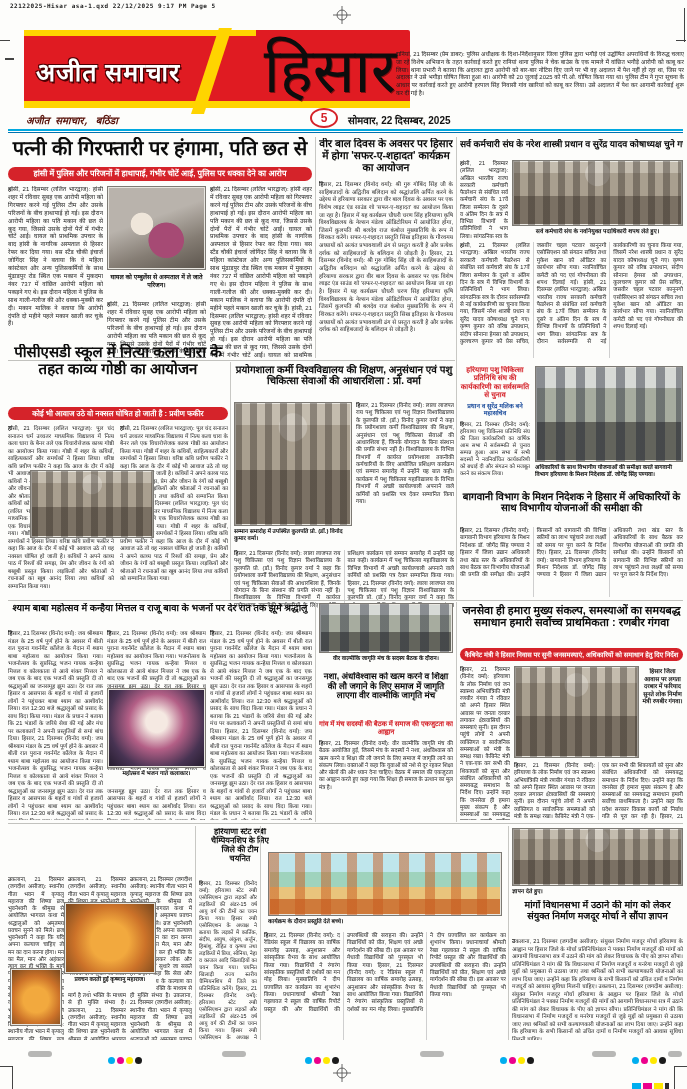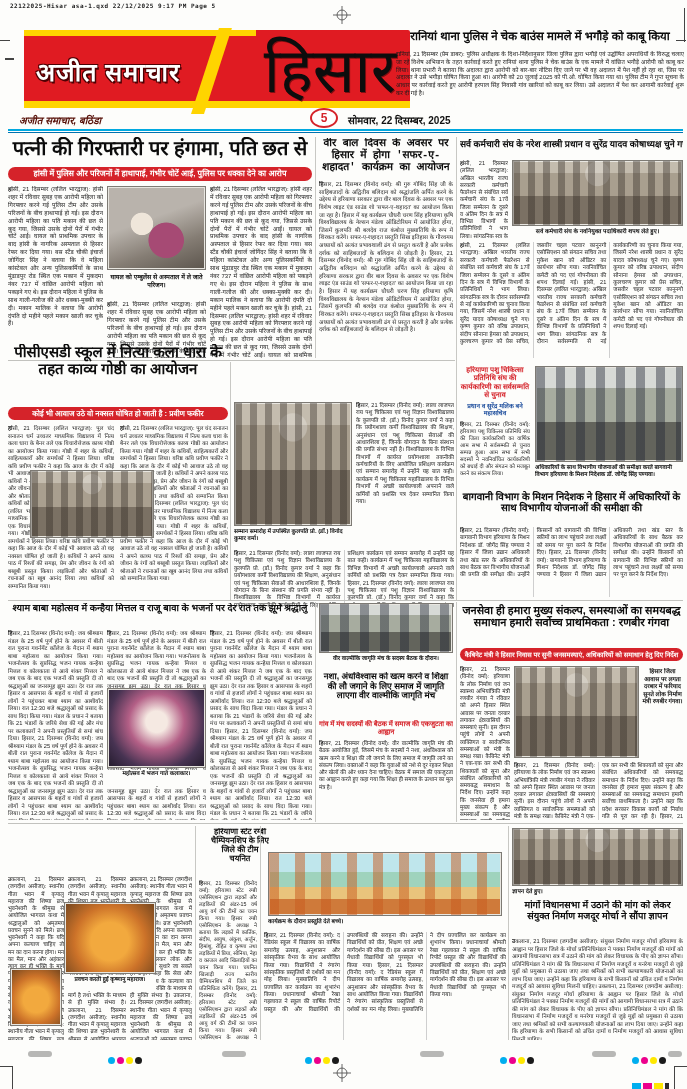--- a/index.html
+++ b/index.html
@@ -72,59 +72,59 @@
   <div class="abs cropline" style="left:684px;top:8px;width:1px;height:34px;"></div>
   <div class="abs cropline" style="left:676px;top:40px;width:10px;height:1px;"></div>
 
   <div class="abs mast" style="left:24px;top:30px;width:386px;height:78px;">
     <div class="ytop"></div>
     <div class="ydiag"></div>
     <div class="ybot"></div>
     <div class="abs brand" style="left:12px;top:24px;width:180px;">अजीत समाचार</div>
     <div class="abs edition" style="right:14px;top:10px;">हिसार</div>
   </div>
-  <div class="abs publine" style="left:19px;top:113px;">अजीत समाचार, बठिंडा</div>
+  <div class="abs publine" style="left:26px;top:113px;font-family:Liberation Mono, monospace;">अजीत समाचार, बठिंडा</div>
   <div class="abs pagepill" style="left:310px;top:108px;width:28px;height:20px;">5</div>
   <div class="abs dateline-top" style="left:348px;top:113px;">सोमवार, 22 दिसम्बर, 2025</div>
   <div class="abs bluerule" style="left:8px;top:129px;width:675px;height:4px;"></div>
 
-  <div class="abs hl" style="left:396px;top:30px;width:288px;height:19px;font-size:11.5px;">रानियां थाना पुलिस ने चेक बाउंस मामले में भगौड़े को काबू किया</div>
   <div class="abs bt" style="left:396px;top:51px;width:288px;height:75px;font-size:5.9px;">रानियां, 21 दिसम्बर (प्रेम डाबर): पुलिस अधीक्षक के दिशा-निर्देशानुसार जिला पुलिस द्वारा भगौड़े एवं उद्घोषित अपराधियों के विरुद्ध चलाए जा रहे विशेष अभियान के तहत कार्रवाई करते हुए रानियां थाना पुलिस ने चेक बाउंस के एक मामले में वांछित भगौड़े आरोपी को काबू कर लिया। थाना प्रभारी ने बताया कि अदालत द्वारा आरोपी को बार-बार नोटिस दिए जाने पर भी वह अदालत में पेश नहीं हो रहा था, जिस पर अदालत ने उसे भगौड़ा घोषित किया हुआ था। आरोपी को 20 जुलाई 2025 को पी.ओ. घोषित किया गया था। पुलिस टीम ने गुप्त सूचना के आधार पर कार्रवाई करते हुए आरोपी हरपाल सिंह निवासी गांव खारियां को काबू कर लिया। उसे अदालत में पेश कर आगामी कार्रवाई शुरू कर दी गई है।</div>
 
   <div class="abs hl" style="left:8px;top:137px;width:304px;height:27px;font-size:20px;">पत्नी की गिरफ्तारी पर हंगामा, पति छत से कूद</div>
   <div class="abs strip" style="left:8px;top:167px;width:304px;height:14px;font-size:8px;line-height:14px;">हांसी में पुलिस और परिजनों में हाथापाई, गंभीर चोटें आई, पुलिस पर धक्का देने का आरोप</div>
   <div class="abs bt" style="left:8px;top:186px;width:95px;height:172px;">हांसी, 21 दिसम्बर (ललित भारद्वाज): हांसी शहर में रविवार सुबह एक आरोपी महिला को गिरफ्तार करने गई पुलिस टीम और उसके परिजनों के बीच हाथापाई हो गई। इस दौरान आरोपी महिला का पति मकान की छत से कूद गया, जिससे उसके दोनों पैरों में गंभीर चोटें आईं। घायल को प्राथमिक उपचार के बाद हांसी के नागरिक अस्पताल से हिसार रेफर कर दिया गया। बस स्टैंड चौकी इंचार्ज जोगिंदर सिंह ने बताया कि वे महिला कांस्टेबल और अन्य पुलिसकर्मियों के साथ मूंढाडपुर रोड स्थित एक मकान में मुकदमा नंबर 737 में वांछित आरोपी महिला को पकड़ने गए थे। इस दौरान महिला ने पुलिस के साथ गाली-गलौज की और धक्का-मुक्की कर दी। मकान मालिक ने बताया कि आरोपी दंपति दो महीने पहले मकान खाली कर चुके हैं।</div>
   <div class="abs photo ph-amb" style="left:107px;top:186px;width:99px;height:84px;"></div>
   <div class="abs cap" style="left:107px;top:273px;width:99px;height:26px;font-size:6.3px;text-align:center;">घायल को एम्बुलेंस से अस्पताल में ले जाते परिजन।</div>
   <div class="abs bt" style="left:107px;top:301px;width:99px;height:57px;">हांसी, 21 दिसम्बर (ललित भारद्वाज): हांसी शहर में रविवार सुबह एक आरोपी महिला को गिरफ्तार करने गई पुलिस टीम और उसके परिजनों के बीच हाथापाई हो गई। इस दौरान आरोपी महिला का पति मकान की छत से कूद गया, जिससे उसके दोनों पैरों में गंभीर चोटें आईं। घायल को प्राथमिक उपचार के बाद हांसी के नागरिक अस्पताल से हिसार रेफर कर दिया गया। बस स्टैंड चौकी इंचार्ज जोगिंदर सिंह ने बताया कि वे महिला कांस्टेबल और अन्य पुलिसकर्मियों के साथ मूंढाडपुर रोड स्थित एक मकान में मुकदमा नंबर 737 में वांछित आरोपी महिला को पकड़ने गए थे। इस दौरान महिला ने पुलिस के साथ गाली-गलौज की और धक्का-मुक्की कर दी। मकान मालिक ने बताया कि आरोपी दंपति दो महीने पहले मकान खाली कर चुके हैं। हांसी, 21 दिसम्बर (ललित भारद्वाज): हांसी शहर में रविवार सुबह एक आरोपी महिला को गिरफ्तार करने गई पुलिस टीम और उसके परिजनों के बीच हाथापाई हो गई। इस दौरान आरोपी महिला का पति मकान की छत से कूद गया, जिससे उसके दोनों पैरों में गंभीर चोटें आईं। घायल को प्राथमिक उपचार के बाद हांसी के नागरिक अस्पताल से हिसार रेफर कर दिया गया। बस स्टैंड चौकी इंचार्ज जोगिंदर सिंह ने बताया कि वे महिला कांस्टेबल और अन्य पुलिसकर्मियों के साथ मूंढाडपुर रोड स्थित एक मकान में मुकदमा नंबर 737 में वांछित आरोपी महिला को पकड़ने गए थे। इस दौरान महिला ने पुलिस के साथ गाली-गलौज की और धक्का-मुक्की कर दी। मकान मालिक ने बताया कि आरोपी दंपति दो महीने पहले मकान खाली कर चुके हैं।</div>
   <div class="abs bt" style="left:210px;top:186px;width:102px;height:172px;">हांसी, 21 दिसम्बर (ललित भारद्वाज): हांसी शहर में रविवार सुबह एक आरोपी महिला को गिरफ्तार करने गई पुलिस टीम और उसके परिजनों के बीच हाथापाई हो गई। इस दौरान आरोपी महिला का पति मकान की छत से कूद गया, जिससे उसके दोनों पैरों में गंभीर चोटें आईं। घायल को प्राथमिक उपचार के बाद हांसी के नागरिक अस्पताल से हिसार रेफर कर दिया गया। बस स्टैंड चौकी इंचार्ज जोगिंदर सिंह ने बताया कि वे महिला कांस्टेबल और अन्य पुलिसकर्मियों के साथ मूंढाडपुर रोड स्थित एक मकान में मुकदमा नंबर 737 में वांछित आरोपी महिला को पकड़ने गए थे। इस दौरान महिला ने पुलिस के साथ गाली-गलौज की और धक्का-मुक्की कर दी। मकान मालिक ने बताया कि आरोपी दंपति दो महीने पहले मकान खाली कर चुके हैं। हांसी, 21 दिसम्बर (ललित भारद्वाज): हांसी शहर में रविवार सुबह एक आरोपी महिला को गिरफ्तार करने गई पुलिस टीम और उसके परिजनों के बीच हाथापाई हो गई। इस दौरान आरोपी महिला का पति मकान की छत से कूद गया, जिससे उसके दोनों पैरों में गंभीर चोटें आईं। घायल को प्राथमिक उपचार के बाद हांसी के नागरिक अस्पताल से हिसार रेफर कर दिया गया। बस स्टैंड चौकी इंचार्ज जोगिंदर सिंह ने बताया कि वे महिला कांस्टेबल और अन्य पुलिसकर्मियों के साथ मूंढाडपुर रोड स्थित एक मकान में मुकदमा नंबर 737 में वांछित आरोपी महिला को पकड़ने गए थे। इस दौरान महिला ने पुलिस के साथ गाली-गलौज की और धक्का-मुक्की कर दी। मकान मालिक ने बताया कि आरोपी दंपति दो महीने पहले मकान खाली कर चुके हैं।</div>
 
   <div class="abs vr" style="left:315px;top:137px;height:221px;"></div>
 
-  <div class="abs hl" style="left:319px;top:138px;width:134px;height:40px;font-size:10.5px;font-family:Liberation Mono, monospace;">वीर बाल दिवस के अवसर पर हिसार में होगा 'सफर-ए-शहादत' कार्यक्रम का आयोजन</div>
+  <div class="abs hl" style="left:319px;top:138px;width:134px;height:40px;font-size:10.5px;">वीर बाल दिवस के अवसर पर हिसार में होगा 'सफर-ए-शहादत' कार्यक्रम का आयोजन</div>
   <div class="abs bt" style="left:319px;top:181px;width:134px;height:177px;font-size:5.8px;">हिसार, 21 दिसम्बर (विनोद वर्मा): श्री गुरु गोबिंद सिंह जी के साहिबजादों के अद्वितीय बलिदान को श्रद्धांजलि अर्पित करने के उद्देश्य से हरियाणा सरकार द्वारा वीर बाल दिवस के अवसर पर एक विशेष लाइट एंड साउंड शो 'सफर-ए-शहादत' का आयोजन किया जा रहा है। हिसार में यह कार्यक्रम चौधरी चरण सिंह हरियाणा कृषि विश्वविद्यालय के नेल्सन मंडेला ऑडिटोरियम में आयोजित होगा, जिसमें कुलपति श्री बलदेव राज कंबोज मुख्यातिथि के रूप में शिरकत करेंगे। सफर-ए-शहादत प्रस्तुति सिख इतिहास के गौरवमय अध्यायों को अत्यंत प्रभावशाली ढंग से प्रस्तुत करती है और प्रत्येक दर्शक को साहिबजादों के बलिदान से जोड़ती है। हिसार, 21 दिसम्बर (विनोद वर्मा): श्री गुरु गोबिंद सिंह जी के साहिबजादों के अद्वितीय बलिदान को श्रद्धांजलि अर्पित करने के उद्देश्य से हरियाणा सरकार द्वारा वीर बाल दिवस के अवसर पर एक विशेष लाइट एंड साउंड शो 'सफर-ए-शहादत' का आयोजन किया जा रहा है। हिसार में यह कार्यक्रम चौधरी चरण सिंह हरियाणा कृषि विश्वविद्यालय के नेल्सन मंडेला ऑडिटोरियम में आयोजित होगा, जिसमें कुलपति श्री बलदेव राज कंबोज मुख्यातिथि के रूप में शिरकत करेंगे। सफर-ए-शहादत प्रस्तुति सिख इतिहास के गौरवमय अध्यायों को अत्यंत प्रभावशाली ढंग से प्रस्तुत करती है और प्रत्येक दर्शक को साहिबजादों के बलिदान से जोड़ती है।</div>
 
   <div class="abs vr" style="left:456px;top:137px;height:463px;"></div>
 
   <div class="abs hl" style="left:460px;top:139px;width:223px;height:19px;font-size:9px;white-space:nowrap;">सर्व कर्मचारी संघ के नरेश शास्त्री प्रधान व सुरेंद्र यादव कोषाध्यक्ष चुने गए</div>
   <div class="abs bt" style="left:460px;top:160px;width:48px;height:78px;font-size:5.5px;">हांसी, 21 दिसम्बर (ललित भारद्वाज): अखिल भारतीय राज्य सरकारी कर्मचारी फैडरेशन से संबंधित सर्व कर्मचारी संघ के 17वें जिला सम्मेलन के दूसरे व अंतिम दिन के सत्र में विभिन्न विभागों के प्रतिनिधियों ने भाग लिया। सांगठनिक सत्र के दौरान सर्वसम्मति से नई कार्यकारिणी का चुनाव किया गया, जिसमें नरेश शास्त्री प्रधान व सुरेंद्र यादव कोषाध्यक्ष चुने गए। कृष्ण कुमार को वरिष्ठ उपप्रधान, संदीप सोनाना हेमसा को उपप्रधान, कुलचरण कुमार को प्रेस सचिव, जसवीर चहल पटवार कानूनगो एसोसिएशन को संगठन सचिव तथा मुकेश खान को ऑडिटर का कार्यभार सौंपा गया। नवनिर्वाचित कमेटी को पद एवं गोपनीयता की शपथ दिलाई गई।</div>
   <div class="abs photo ph-people" style="left:512px;top:160px;width:171px;height:66px;"></div>
   <div class="abs cap" style="left:512px;top:228px;width:171px;height:10px;font-size:6px;text-align:center;">सर्व कर्मचारी संघ के नवनियुक्त पदाधिकारी शपथ लेते हुए।</div>
   <div class="abs bt c3" style="left:460px;top:242px;width:223px;height:116px;font-size:5.6px;">हांसी, 21 दिसम्बर (ललित भारद्वाज): अखिल भारतीय राज्य सरकारी कर्मचारी फैडरेशन से संबंधित सर्व कर्मचारी संघ के 17वें जिला सम्मेलन के दूसरे व अंतिम दिन के सत्र में विभिन्न विभागों के प्रतिनिधियों ने भाग लिया। सांगठनिक सत्र के दौरान सर्वसम्मति से नई कार्यकारिणी का चुनाव किया गया, जिसमें नरेश शास्त्री प्रधान व सुरेंद्र यादव कोषाध्यक्ष चुने गए। कृष्ण कुमार को वरिष्ठ उपप्रधान, संदीप सोनाना हेमसा को उपप्रधान, कुलचरण कुमार को प्रेस सचिव, जसवीर चहल पटवार कानूनगो एसोसिएशन को संगठन सचिव तथा मुकेश खान को ऑडिटर का कार्यभार सौंपा गया। नवनिर्वाचित कमेटी को पद एवं गोपनीयता की शपथ दिलाई गई। हांसी, 21 दिसम्बर (ललित भारद्वाज): अखिल भारतीय राज्य सरकारी कर्मचारी फैडरेशन से संबंधित सर्व कर्मचारी संघ के 17वें जिला सम्मेलन के दूसरे व अंतिम दिन के सत्र में विभिन्न विभागों के प्रतिनिधियों ने भाग लिया। सांगठनिक सत्र के दौरान सर्वसम्मति से नई कार्यकारिणी का चुनाव किया गया, जिसमें नरेश शास्त्री प्रधान व सुरेंद्र यादव कोषाध्यक्ष चुने गए। कृष्ण कुमार को वरिष्ठ उपप्रधान, संदीप सोनाना हेमसा को उपप्रधान, कुलचरण कुमार को प्रेस सचिव, जसवीर चहल पटवार कानूनगो एसोसिएशन को संगठन सचिव तथा मुकेश खान को ऑडिटर का कार्यभार सौंपा गया। नवनिर्वाचित कमेटी को पद एवं गोपनीयता की शपथ दिलाई गई।</div>
 
   <div class="abs hr" style="left:8px;top:360px;width:447px;"></div>
 
   <div class="abs hl" style="left:8px;top:344px;width:220px;height:40px;font-size:15px;">पीसीएसडी स्कूल में नित्या कला धारा के तहत काव्य गोष्ठी का आयोजन</div>
   <div class="abs strip" style="left:8px;top:407px;width:220px;height:13px;font-size:7.5px;line-height:13px;">कोई भी आवाज उठे वो नक्सल घोषित हो जाती है : प्रवीण फकीर</div>
   <div class="abs bt" style="left:8px;top:425px;width:106px;height:190px;font-size:5.7px;">हांसी, 21 दिसम्बर (ललित भारद्वाज): पूल चंद सनातन धर्म उच्चतर माध्यमिक विद्यालय में नित्य कला धारा के बैनर तले एक विचारोत्तेजक काव्य गोष्ठी का आयोजन किया गया। गोष्ठी में शहर के कवियों, साहित्यकारों और समर्थकों ने हिस्सा लिया। वरिष्ठ कवि प्रवीण फकीर ने कहा कि आज के दौर में कोई भी आवाज उठे तो वह नक्सल घोषित हो जाती है। कवियों ने अपने काव्य पाठ में रिश्तों की समझ, प्रेम और जीवन के रंगों को बखूबी प्रस्तुत किया। लड़कियों और श्रोताओं ने रचनाओं का खूब आनंद लिया तथा कवियों को सम्मानित किया गया। हांसी, 21 दिसम्बर (ललित भारद्वाज): पूल चंद सनातन धर्म उच्चतर माध्यमिक विद्यालय में नित्य कला धारा के बैनर तले एक विचारोत्तेजक काव्य गोष्ठी का आयोजन किया गया। गोष्ठी में शहर के कवियों, साहित्यकारों और समर्थकों ने हिस्सा लिया। वरिष्ठ कवि प्रवीण फकीर ने कहा कि आज के दौर में कोई भी आवाज उठे तो वह नक्सल घोषित हो जाती है। कवियों ने अपने काव्य पाठ में रिश्तों की समझ, प्रेम और जीवन के रंगों को बखूबी प्रस्तुत किया। लड़कियों और श्रोताओं ने रचनाओं का खूब आनंद लिया तथा कवियों को सम्मानित किया गया।</div>
   <div class="abs bt" style="left:120px;top:425px;width:108px;height:190px;font-size:5.7px;">हांसी, 21 दिसम्बर (ललित भारद्वाज): पूल चंद सनातन धर्म उच्चतर माध्यमिक विद्यालय में नित्य कला धारा के बैनर तले एक विचारोत्तेजक काव्य गोष्ठी का आयोजन किया गया। गोष्ठी में शहर के कवियों, साहित्यकारों और समर्थकों ने हिस्सा लिया। वरिष्ठ कवि प्रवीण फकीर ने कहा कि आज के दौर में कोई भी आवाज उठे तो वह नक्सल घोषित हो जाती है। कवियों ने अपने काव्य पाठ में रिश्तों की समझ, प्रेम और जीवन के रंगों को बखूबी प्रस्तुत किया। लड़कियों और श्रोताओं ने रचनाओं का खूब आनंद लिया तथा कवियों को सम्मानित किया गया। हांसी, 21 दिसम्बर (ललित भारद्वाज): पूल चंद सनातन धर्म उच्चतर माध्यमिक विद्यालय में नित्य कला धारा के बैनर तले एक विचारोत्तेजक काव्य गोष्ठी का आयोजन किया गया। गोष्ठी में शहर के कवियों, साहित्यकारों और समर्थकों ने हिस्सा लिया। वरिष्ठ कवि प्रवीण फकीर ने कहा कि आज के दौर में कोई भी आवाज उठे तो वह नक्सल घोषित हो जाती है। कवियों ने अपने काव्य पाठ में रिश्तों की समझ, प्रेम और जीवन के रंगों को बखूबी प्रस्तुत किया। लड़कियों और श्रोताओं ने रचनाओं का खूब आनंद लिया तथा कवियों को सम्मानित किया गया।</div>
   <div class="abs photo ph-people" style="left:30px;top:470px;width:124px;height:68px;"></div>
 
   <div class="abs vr" style="left:230px;top:362px;height:238px;"></div>
 
+  <div class="abs hl" style="left:234px;top:364px;width:220px;height:34px;font-size:10px;">प्रयोगशाला कर्मी विश्वविद्यालय की शिक्षण, अनुसंधान एवं पशु चिकित्सा सेवाओं की आधारशिला : प्रो. वर्मा</div>
   <div class="abs photo ph-people" style="left:234px;top:402px;width:118px;height:124px;"></div>
   <div class="abs cap" style="left:234px;top:528px;width:118px;height:19px;font-size:5.9px;">सम्मान समारोह में उपस्थित कुलपति प्रो. (डॉ.) विनोद कुमार वर्मा।</div>
   <div class="abs bt" style="left:356px;top:402px;width:98px;height:144px;font-size:5.6px;">हिसार, 21 दिसम्बर (विनोद वर्मा): लाला लाजपत राय पशु चिकित्सा एवं पशु विज्ञान विश्वविद्यालय के कुलपति प्रो. (डॉ.) विनोद कुमार वर्मा ने कहा कि प्रयोगशाला कर्मी विश्वविद्यालय की शिक्षण, अनुसंधान एवं पशु चिकित्सा सेवाओं की आधारशिला हैं, जिनके योगदान के बिना संस्थान की प्रगति संभव नहीं है। विश्वविद्यालय के विभिन्न विभागों में कार्यरत प्रयोगशाला तकनीकी कर्मचारियों के लिए आयोजित प्रशिक्षण कार्यक्रम एवं सम्मान समारोह में उन्होंने यह बात कही। कार्यक्रम में पशु चिकित्सा महाविद्यालय के विभिन्न विभागों में अच्छी कार्यप्रणाली अपनाने वाले कर्मियों को प्रशस्ति पत्र देकर सम्मानित किया गया।</div>
   <div class="abs bt c2" style="left:234px;top:550px;width:220px;height:64px;font-size:5.6px;">हिसार, 21 दिसम्बर (विनोद वर्मा): लाला लाजपत राय पशु चिकित्सा एवं पशु विज्ञान विश्वविद्यालय के कुलपति प्रो. (डॉ.) विनोद कुमार वर्मा ने कहा कि प्रयोगशाला कर्मी विश्वविद्यालय की शिक्षण, अनुसंधान एवं पशु चिकित्सा सेवाओं की आधारशिला हैं, जिनके योगदान के बिना संस्थान की प्रगति संभव नहीं है। विश्वविद्यालय के विभिन्न विभागों में कार्यरत प्रयोगशाला तकनीकी कर्मचारियों के लिए आयोजित प्रशिक्षण कार्यक्रम एवं सम्मान समारोह में उन्होंने यह बात कही। कार्यक्रम में पशु चिकित्सा महाविद्यालय के विभिन्न विभागों में अच्छी कार्यप्रणाली अपनाने वाले कर्मियों को प्रशस्ति पत्र देकर सम्मानित किया गया। हिसार, 21 दिसम्बर (विनोद वर्मा): लाला लाजपत राय पशु चिकित्सा एवं पशु विज्ञान विश्वविद्यालय के कुलपति प्रो. (डॉ.) विनोद कुमार वर्मा ने कहा कि प्रयोगशाला कर्मी विश्वविद्यालय की शिक्षण, अनुसंधान एवं पशु चिकित्सा सेवाओं की आधारशिला हैं, जिनके योगदान के बिना संस्थान की प्रगति संभव नहीं है। विश्वविद्यालय के विभिन्न विभागों में कार्यरत प्रयोगशाला तकनीकी कर्मचारियों के लिए आयोजित प्रशिक्षण कार्यक्रम एवं सम्मान समारोह में उन्होंने यह बात कही। कार्यक्रम में पशु चिकित्सा महाविद्यालय के विभिन्न विभागों में अच्छी कार्यप्रणाली अपनाने वाले कर्मियों को प्रशस्ति पत्र देकर सम्मानित किया गया।</div>
 
   <div class="abs red-hl" style="left:460px;top:366px;width:70px;height:34px;font-size:7.2px;">हरियाणा पशु चिकित्सा प्रतिनिधि संघ की कार्यकारिणी का सर्वसम्मति से चुनाव</div>
   <div class="abs blue-hl" style="left:460px;top:402px;width:70px;height:17px;font-size:6.4px;">प्रधान व सुरेंद्र मलिक बने महासचिव</div>
   <div class="abs bt" style="left:460px;top:421px;width:70px;height:66px;font-size:5.3px;">हिसार, 21 दिसम्बर (विनोद वर्मा): हरियाणा पशु चिकित्सा प्रतिनिधि संघ की जिला कार्यकारिणी का वार्षिक आम सभा में सर्वसम्मति से चुनाव सम्पन्न हुआ। आम सभा में सभी सदस्यों ने नवनिर्वाचित कार्यकारिणी को बधाई दी और संगठन को मजबूत करने का संकल्प लिया।</div>
 
   <div class="abs photo ph-meet" style="left:535px;top:366px;width:148px;height:96px;"></div>

